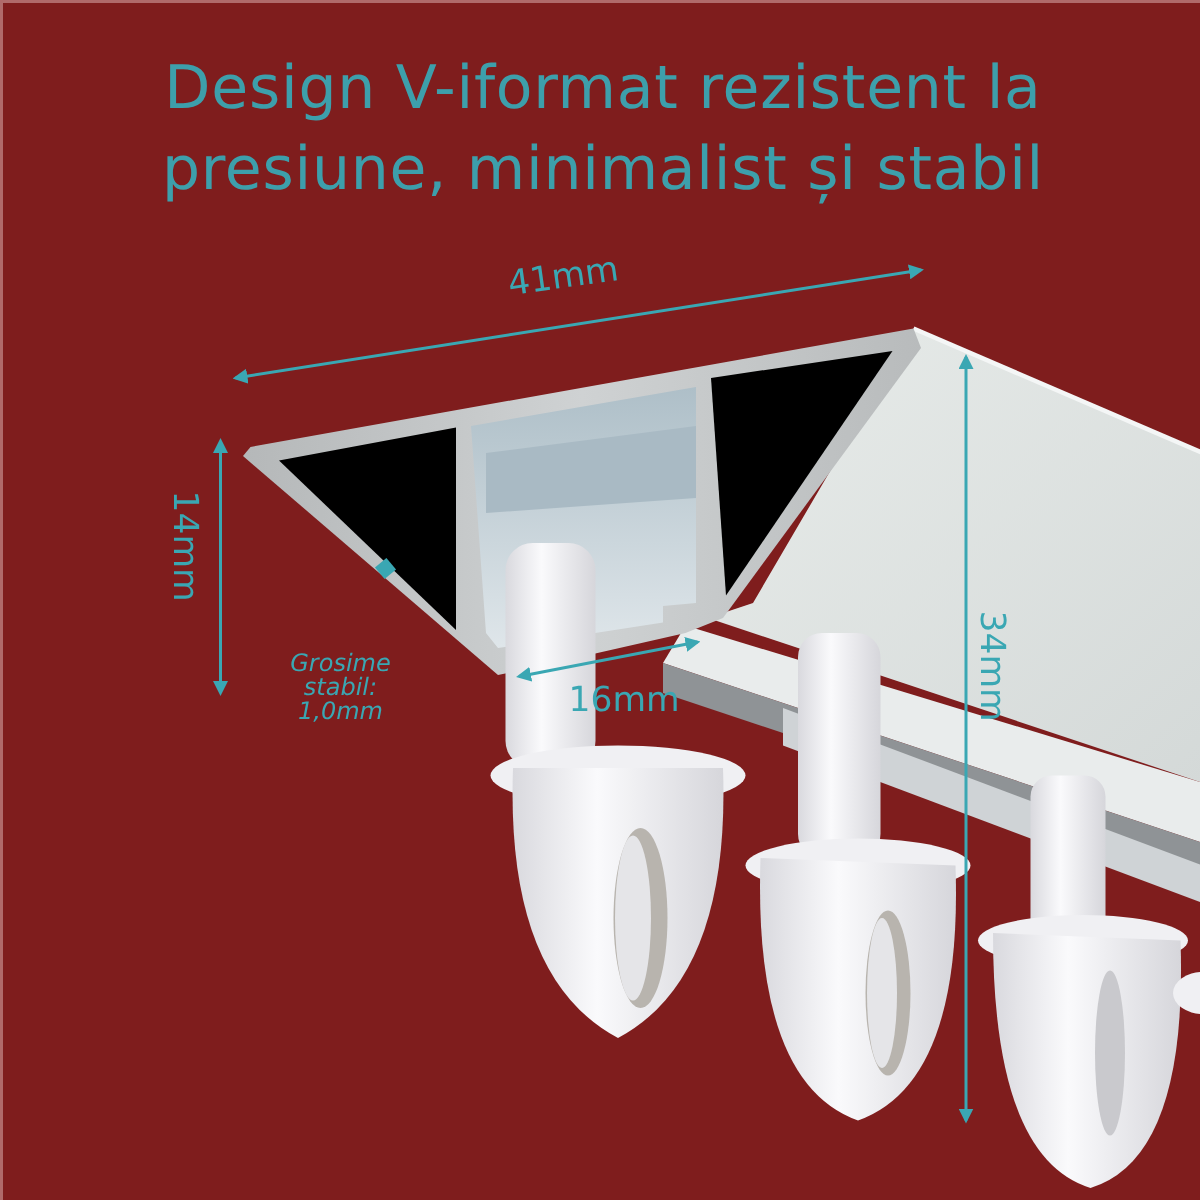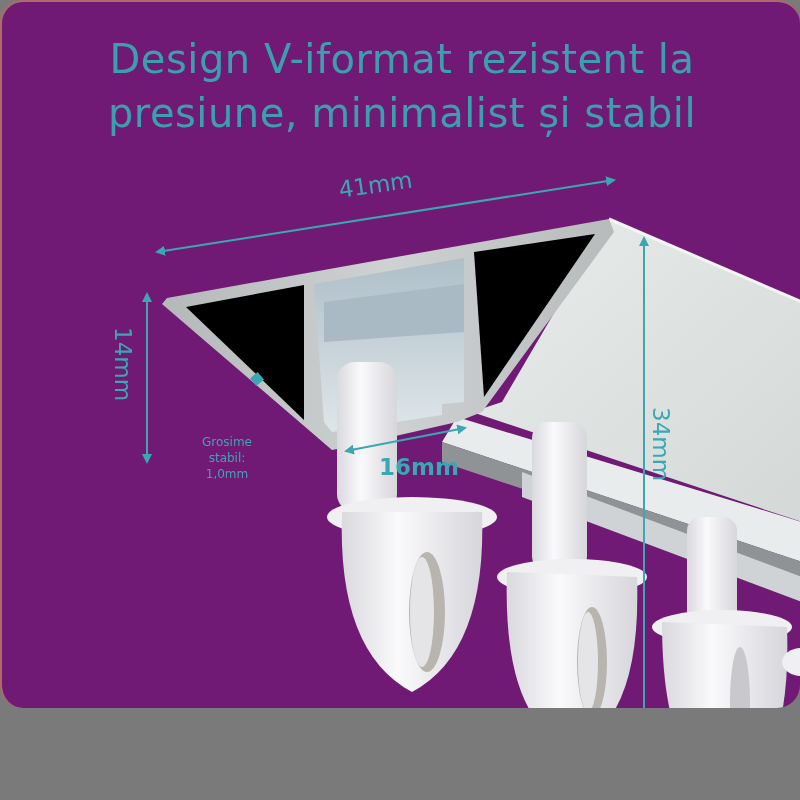--- a/index.html
+++ b/index.html
@@ -1,43 +1,43 @@
 <!DOCTYPE html>
 <html><head>
   <meta charset="utf-8">
   <style>
     html, body { margin: 0; padding: 0; }
     body { width: 800px; height: 800px; overflow: hidden; background: #7a7a7a; }
     .stage {
-      position: relative; width: 800px; height: 708px;
-      background: #701a75;
+      position: relative; width: 800px; height: 800px;
+      background: #7f1d1d;
       border-top: 2px solid #b06a6a; border-left: 2px solid #b06a6a;
-      box-sizing: border-box; overflow: hidden; border-radius: 23px;
+      box-sizing: border-box; overflow: hidden;
     }
     .scene { position: absolute; left: 0; top: 0; width: 800px; height: 800px; }
     .headline {
       position: absolute; left: 0; top: 30px; width: 800px;
       text-align: center; color: #3aa7b3;
       font-family: "DejaVu Sans", sans-serif; font-size: 40px; line-height: 54px;
       letter-spacing: 0.5px; margin: 0; font-weight: normal;
       opacity: 0.95;
     }
     .headline span { display: block; }
     .dim-label {
       position: absolute; color: #3aa7b3;
       font-family: "DejaVu Sans", sans-serif; font-size: 23px; white-space: nowrap;
     }
     .dim-41 { left: 335px; top: 175px; transform: rotate(-8deg); transform-origin: left top; }
     .dim-14 { left: 105px; top: 325px; transform: rotate(90deg); transform-origin: left top; left: 134px; }
     .dim-34 { left: 672px; top: 405px; transform: rotate(90deg); transform-origin: left top; }
-    .dim-16 { left: 377px; top: 452px; font-weight: bold; }
+    .dim-16 { left: 377px; top: 452px; }
     .wall-note {
       position: absolute; left: 180px; top: 432px; width: 90px;
       text-align: center; color: #3aa7b3;
-      font-family: "DejaVu Sans", sans-serif; font-size: 12px; line-height: 16px;
+      font-family: "DejaVu Sans", sans-serif; font-size: 16px; line-height: 16px; font-style: italic;
     }
     .wall-note span { display: block; }
   </style>
 </head>
 <body>
 
 <div class="stage">
 
   <svg class="scene" viewBox="0 0 800 800">
     <defs>

